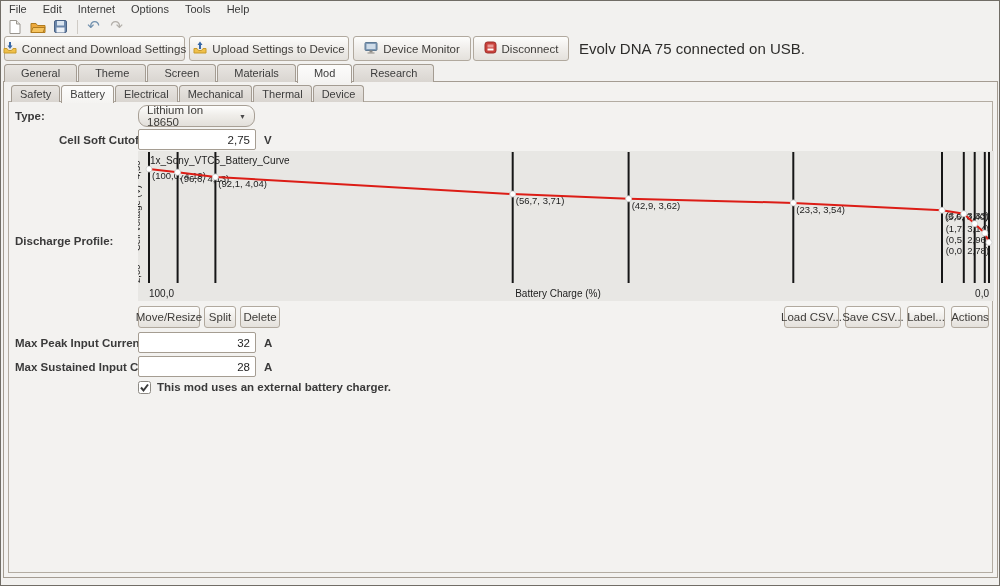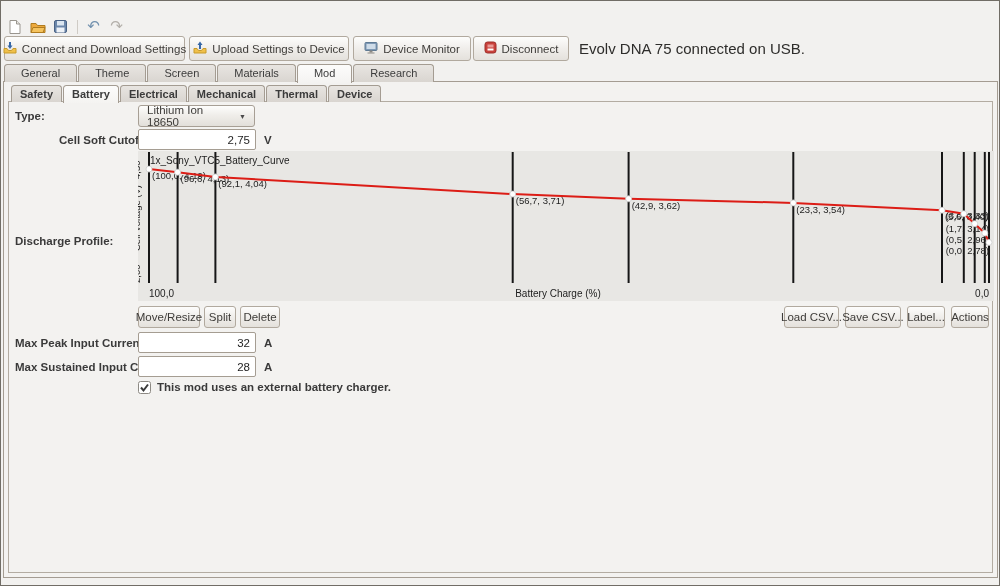--- a/index.html
+++ b/index.html
@@ -18,45 +18,53 @@
           background:linear-gradient(to bottom,#fdfdfc,#f1efec 45%,#e4e1dc);
           border:1px solid #b1a99e;border-radius:3px;font-size:11.5px;color:#3e3c39;
           font-family:inherit;padding:0;white-space:nowrap;cursor:default;}
   .status-text{position:absolute;left:578px;top:35px;height:25px;line-height:25px;font-size:15px;color:#2e2d2b;}
   
   .tabrow{position:absolute;display:flex;align-items:flex-end;gap:1px;z-index:6;}
   .tab{box-sizing:border-box;height:18px;padding:2px 16px;font-size:11px;color:#3c3c3c;white-space:nowrap;
        background:linear-gradient(to bottom,#e8e5e1,#d9d5d0);border:1px solid #a49c92;border-bottom:none;
        border-radius:3.5px 3.5px 0 0;cursor:default;}
   .tab.active{background:linear-gradient(to bottom,#fcfcfb,#f4f3f1);height:19px;margin-bottom:-1px;z-index:7;position:relative;}
-  .subrow .tab{height:17px;padding:1.5px 8px;font-weight:bold;}
+  .subrow .tab{height:17px;padding:1.5px 8px;}
   .subrow .tab.active{height:18px;}
   
   .panel{position:absolute;box-sizing:border-box;background:#f3f2f0;}
   #panel-outer{left:2px;top:80px;width:995px;height:497px;border:1px solid #a49c92;}
   #panel-inner{left:7px;top:100px;width:985px;height:472px;border:1px solid #b3aca2;}
   
   .lbl{position:absolute;font-size:11.5px;color:#3a3a3a;white-space:nowrap;z-index:8;font-weight:bold;}
   .field{position:absolute;box-sizing:border-box;background:#fff;border:1px solid #a59d92;border-radius:2px;
          font-size:11.5px;text-align:right;padding:0 5px;color:#1f1f1f;font-family:inherit;z-index:8;}
   .dropdown{position:absolute;box-sizing:border-box;display:flex;align-items:center;z-index:8;
          background:linear-gradient(to bottom,#fdfdfc,#f0eeea 45%,#e2dfda);
-         border:1px solid #a79f95;border-radius:3px;font-size:11.5px;color:#3e3c39;padding:0 8px;cursor:default;}
+         border:1px solid #a79f95;border-radius:9px;font-size:11.5px;color:#3e3c39;padding:0 8px;cursor:default;}
   .dropdown .arrow{margin-left:auto;font-size:7px;color:#4a4a4a;padding-left:8px;}
   .formbtn{z-index:8;}
   #chart-wrap{position:absolute;left:137px;top:150px;width:856px;height:150px;z-index:8;}
   #chart-svg{display:block;background:var(--chart-bg,#e8e7e4);}
   #chart-svg text{fill:#1d1d1d;font-family:"Liberation Sans",sans-serif;}
   .checkbox{position:absolute;width:13px;height:13px;z-index:8;}
 </style>
 </head>
 <body>
 
 <div id="window">
 
+  <div class="menubar">
+    <span class="menu-item">File</span>
+    <span class="menu-item">Edit</span>
+    <span class="menu-item">Internet</span>
+    <span class="menu-item">Options</span>
+    <span class="menu-item">Tools</span>
+    <span class="menu-item">Help</span>
+  </div>
 
   <div class="toolbar">
     <span class="tbi">
       <svg width="15" height="16" viewBox="0 0 15 16">
         <path d="M3 1.5h6.5L13 5v9.5H3z" fill="#ffffff" stroke="#9a968f"></path>
         <path d="M9.5 1.5V5H13" fill="#e8e6e2" stroke="#9a968f"></path>
       </svg>
     </span>
     <span class="tbi">
       <svg width="16" height="14" viewBox="0 0 16 14">

